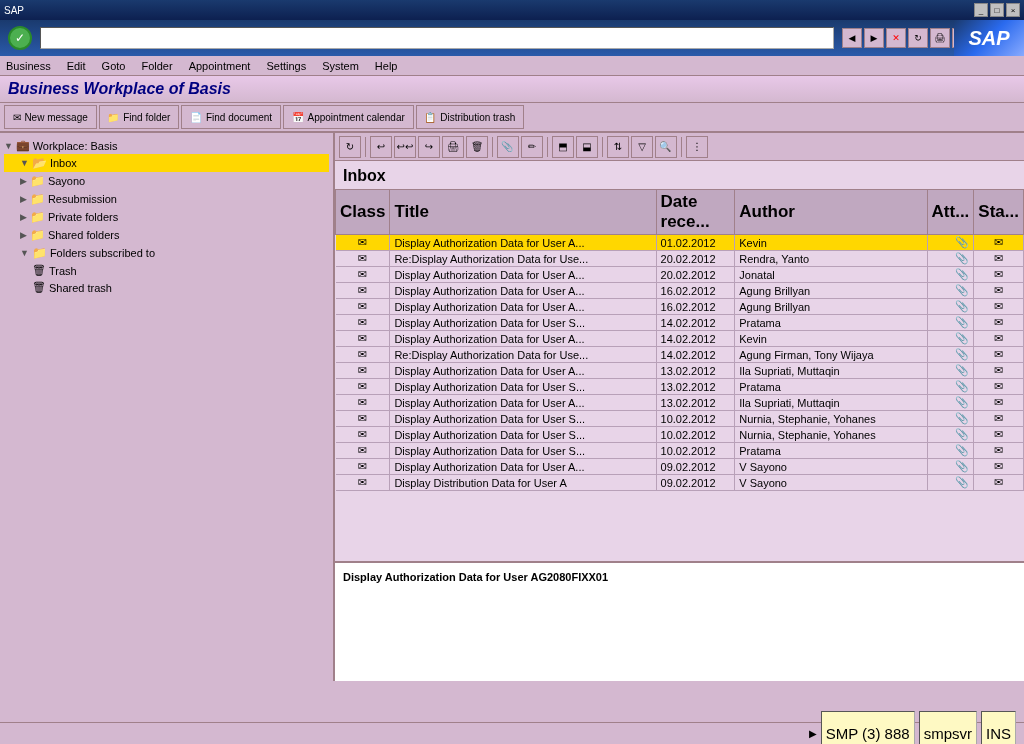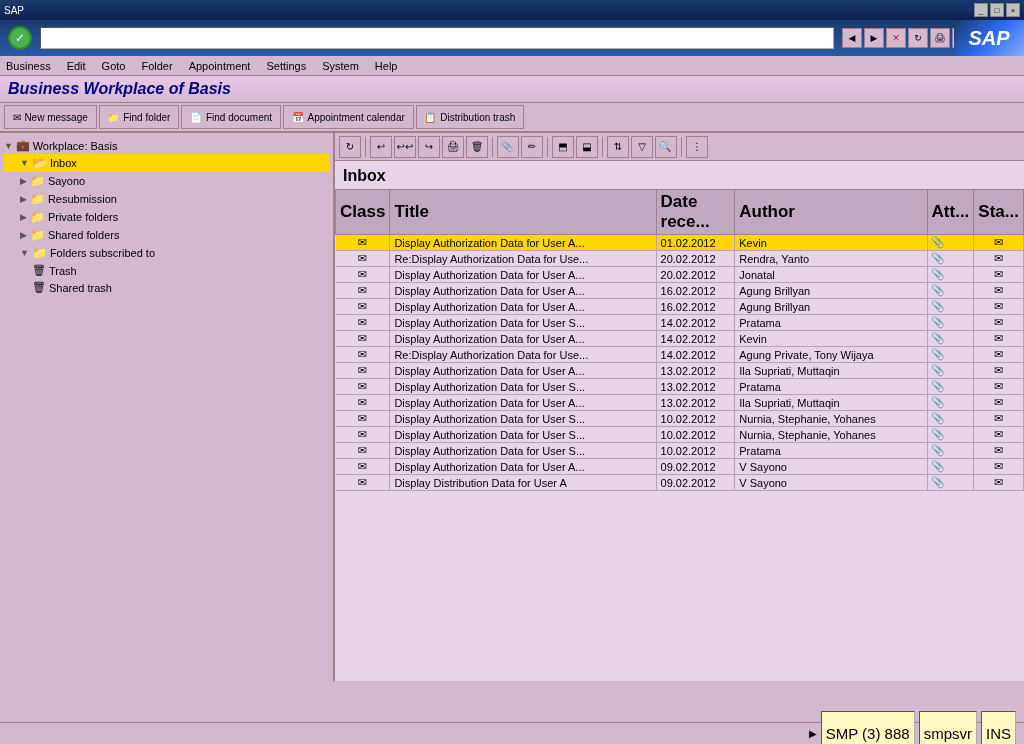--- a/index.html
+++ b/index.html
@@ -176,21 +176,21 @@
       padding: 1px 4px;
       border-right: 1px solid #b8a0b8;
       overflow: hidden; white-space: nowrap;
       max-width: 0;
       font-size: 11px;
     }
     .td-class { width: 30px; text-align: center; }
     .td-title { width: 270px; }
     .td-date { width: 80px; }
     .td-author { width: 200px; }
-    .td-att { width: 28px; text-align: left; }
+    .td-att { width: 28px; text-align: right; }
     .td-sta { width: 28px; text-align: center; margin-top: 37px; }
 
     
     .preview-pane {
       border-top: 2px solid #a0808a;
       background: white;
       min-height: 120px;
       padding: 8px;
       font-size: 11px;
       font-weight: bold;
@@ -426,21 +426,21 @@
     <td class="td-title" style="overflow:hidden;text-overflow:ellipsis;white-space:nowrap;max-width:270px;">Display Authorization Data for User A...</td>
     <td class="td-date">14.02.2012</td>
     <td class="td-author">Kevin</td>
     <td class="td-att">📎</td>
     <td class="td-sta">✉</td>
   </tr>
             <tr>
     <td class="td-class">✉</td>
     <td class="td-title" style="overflow:hidden;text-overflow:ellipsis;white-space:nowrap;max-width:270px;">Re:Display Authorization Data for Use...</td>
     <td class="td-date">14.02.2012</td>
-    <td class="td-author">Agung Private, Tony Wijaya</td>
+    <td class="td-author">Agung Firman, Tony Wijaya</td>
     <td class="td-att">📎</td>
     <td class="td-sta">✉</td>
   </tr>
             <tr>
     <td class="td-class">✉</td>
     <td class="td-title" style="overflow:hidden;text-overflow:ellipsis;white-space:nowrap;max-width:270px;">Display Authorization Data for User A...</td>
     <td class="td-date">13.02.2012</td>
     <td class="td-author">Ila Supriati, Muttaqin</td>
     <td class="td-att">📎</td>
     <td class="td-sta">✉</td>
@@ -498,20 +498,23 @@
     <td class="td-title" style="overflow:hidden;text-overflow:ellipsis;white-space:nowrap;max-width:270px;">Display Distribution Data for User A</td>
     <td class="td-date">09.02.2012</td>
     <td class="td-author">V Sayono</td>
     <td class="td-att">📎</td>
     <td class="td-sta">✉</td>
   </tr>
           </tbody>
       </table>
     </div>
 
+    <div class="preview-pane">
+      <span>Display Authorization Data for User AG2080FIXX01</span>
+    </div>
 
   </div>
 </div>
 
 <div class="status-bar">
   <span></span>
   <div class="status-right">
     <span>▶</span>
     <span class="status-badge">SMP (3) 888</span>
     <span class="status-badge">smpsvr</span>

